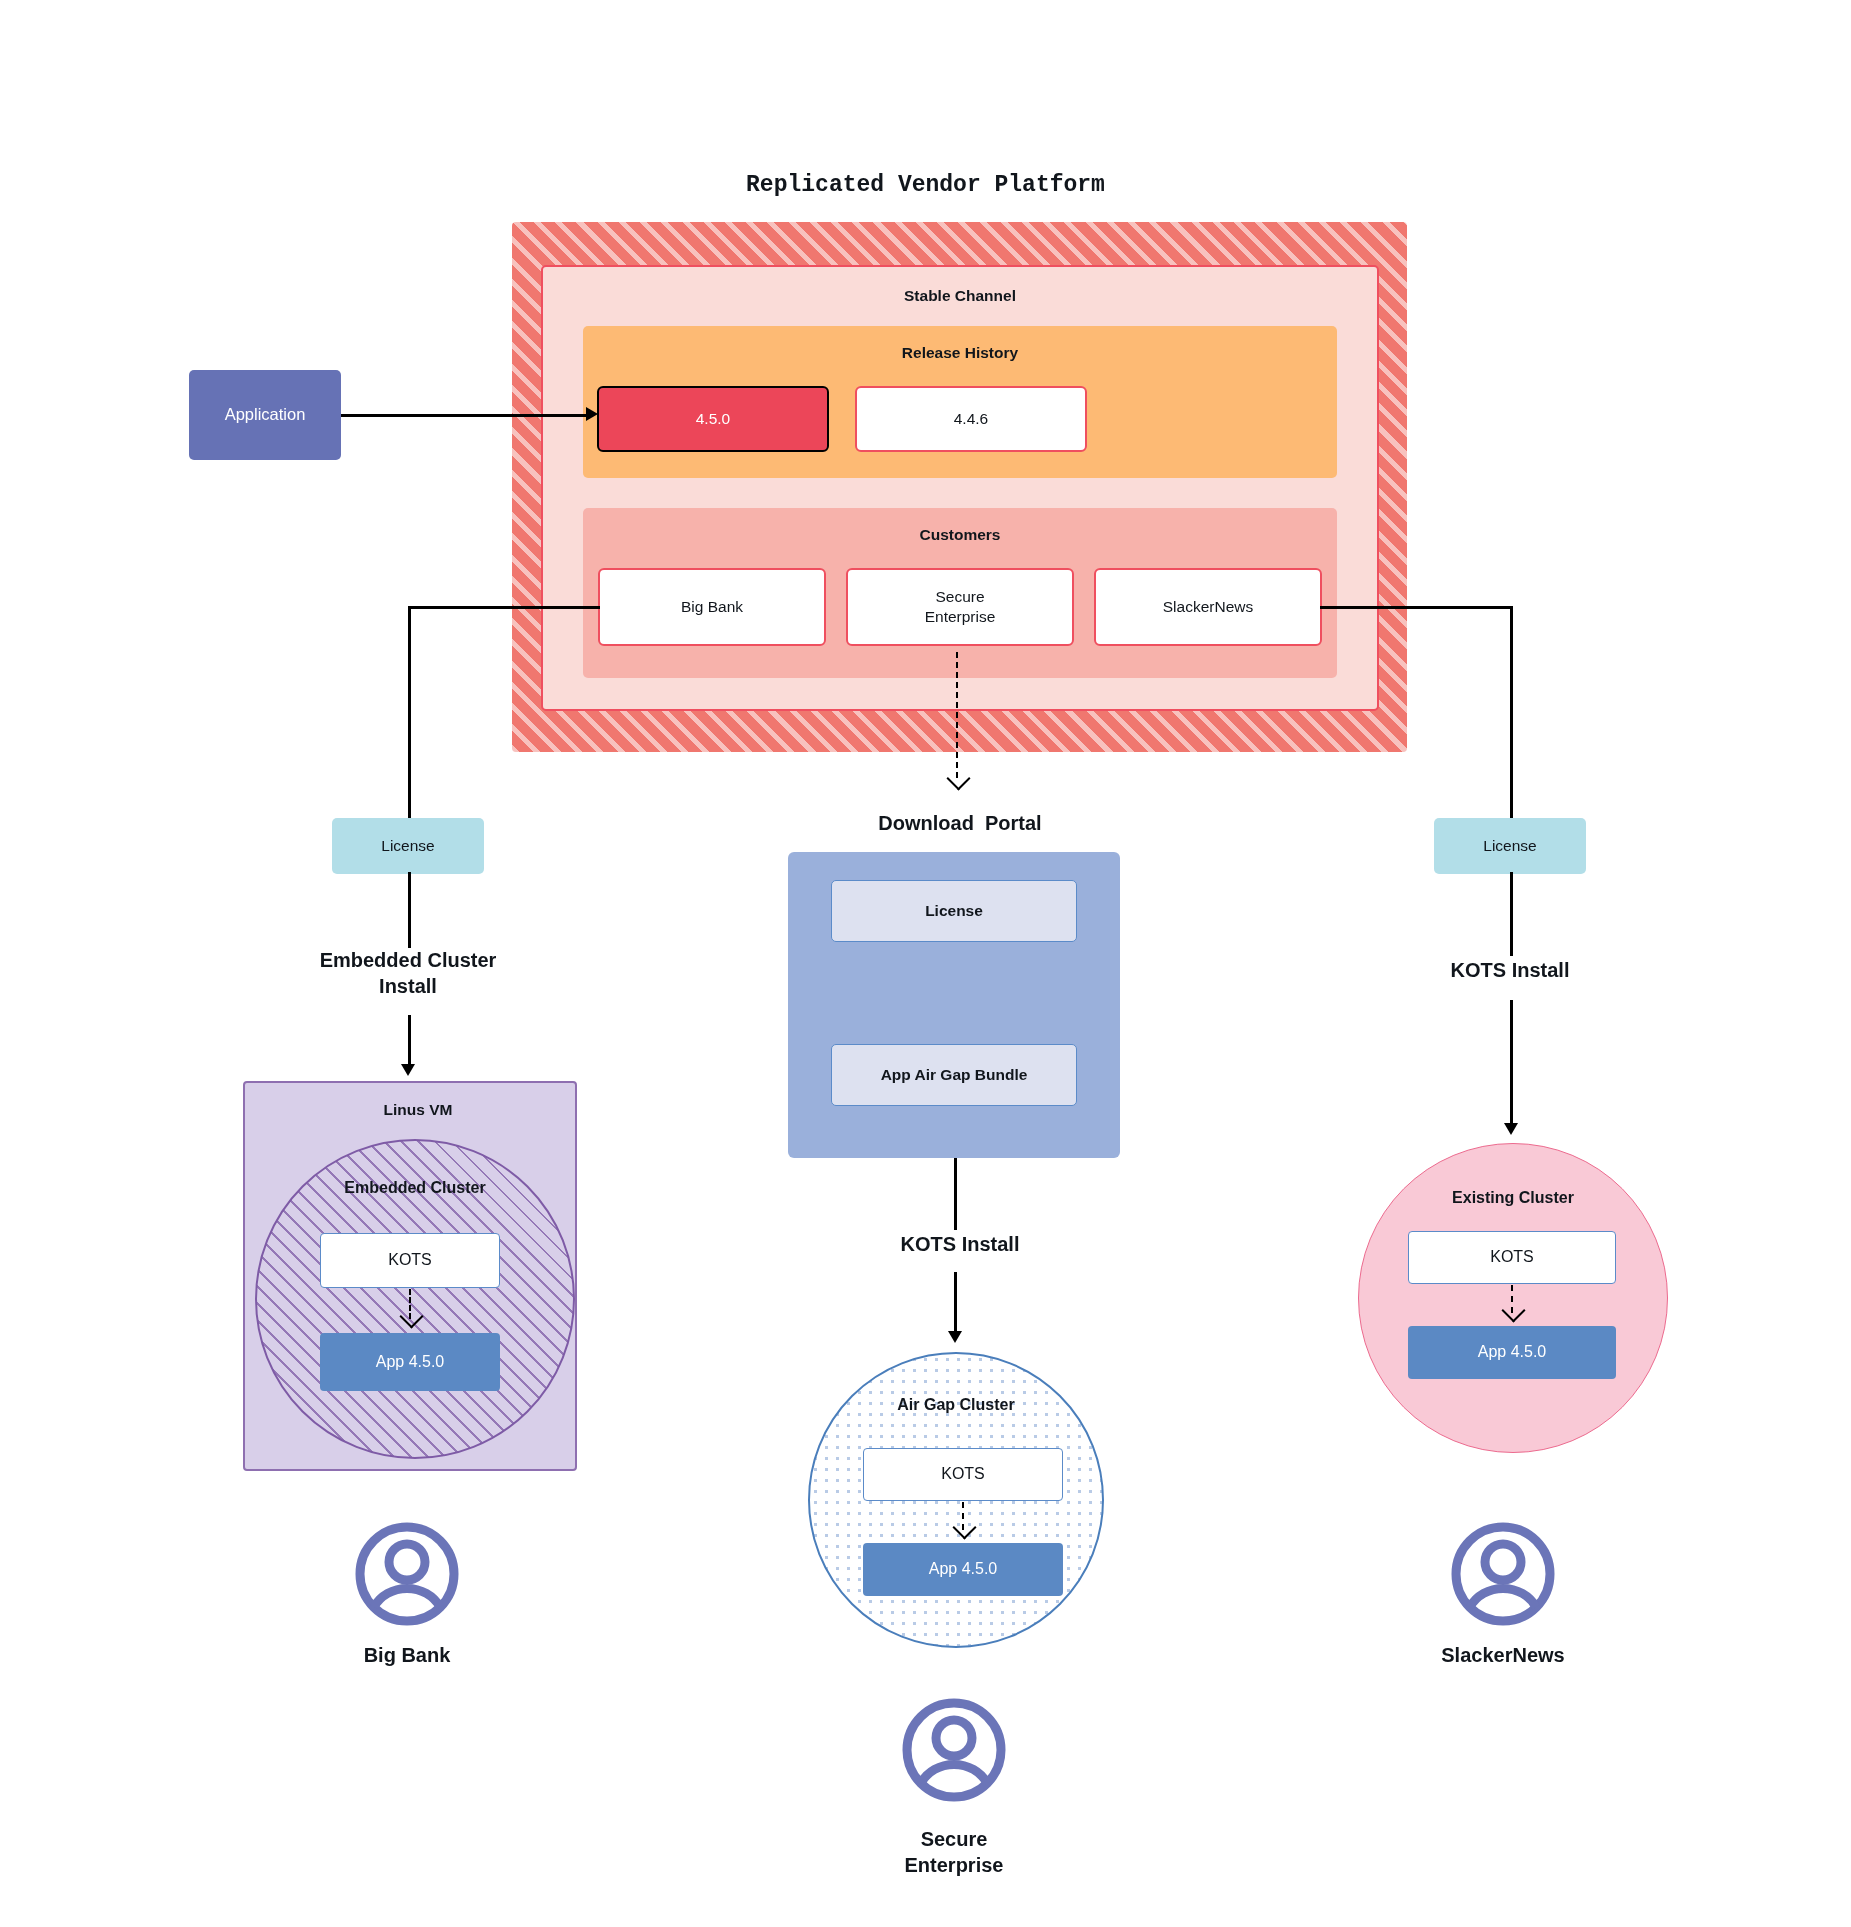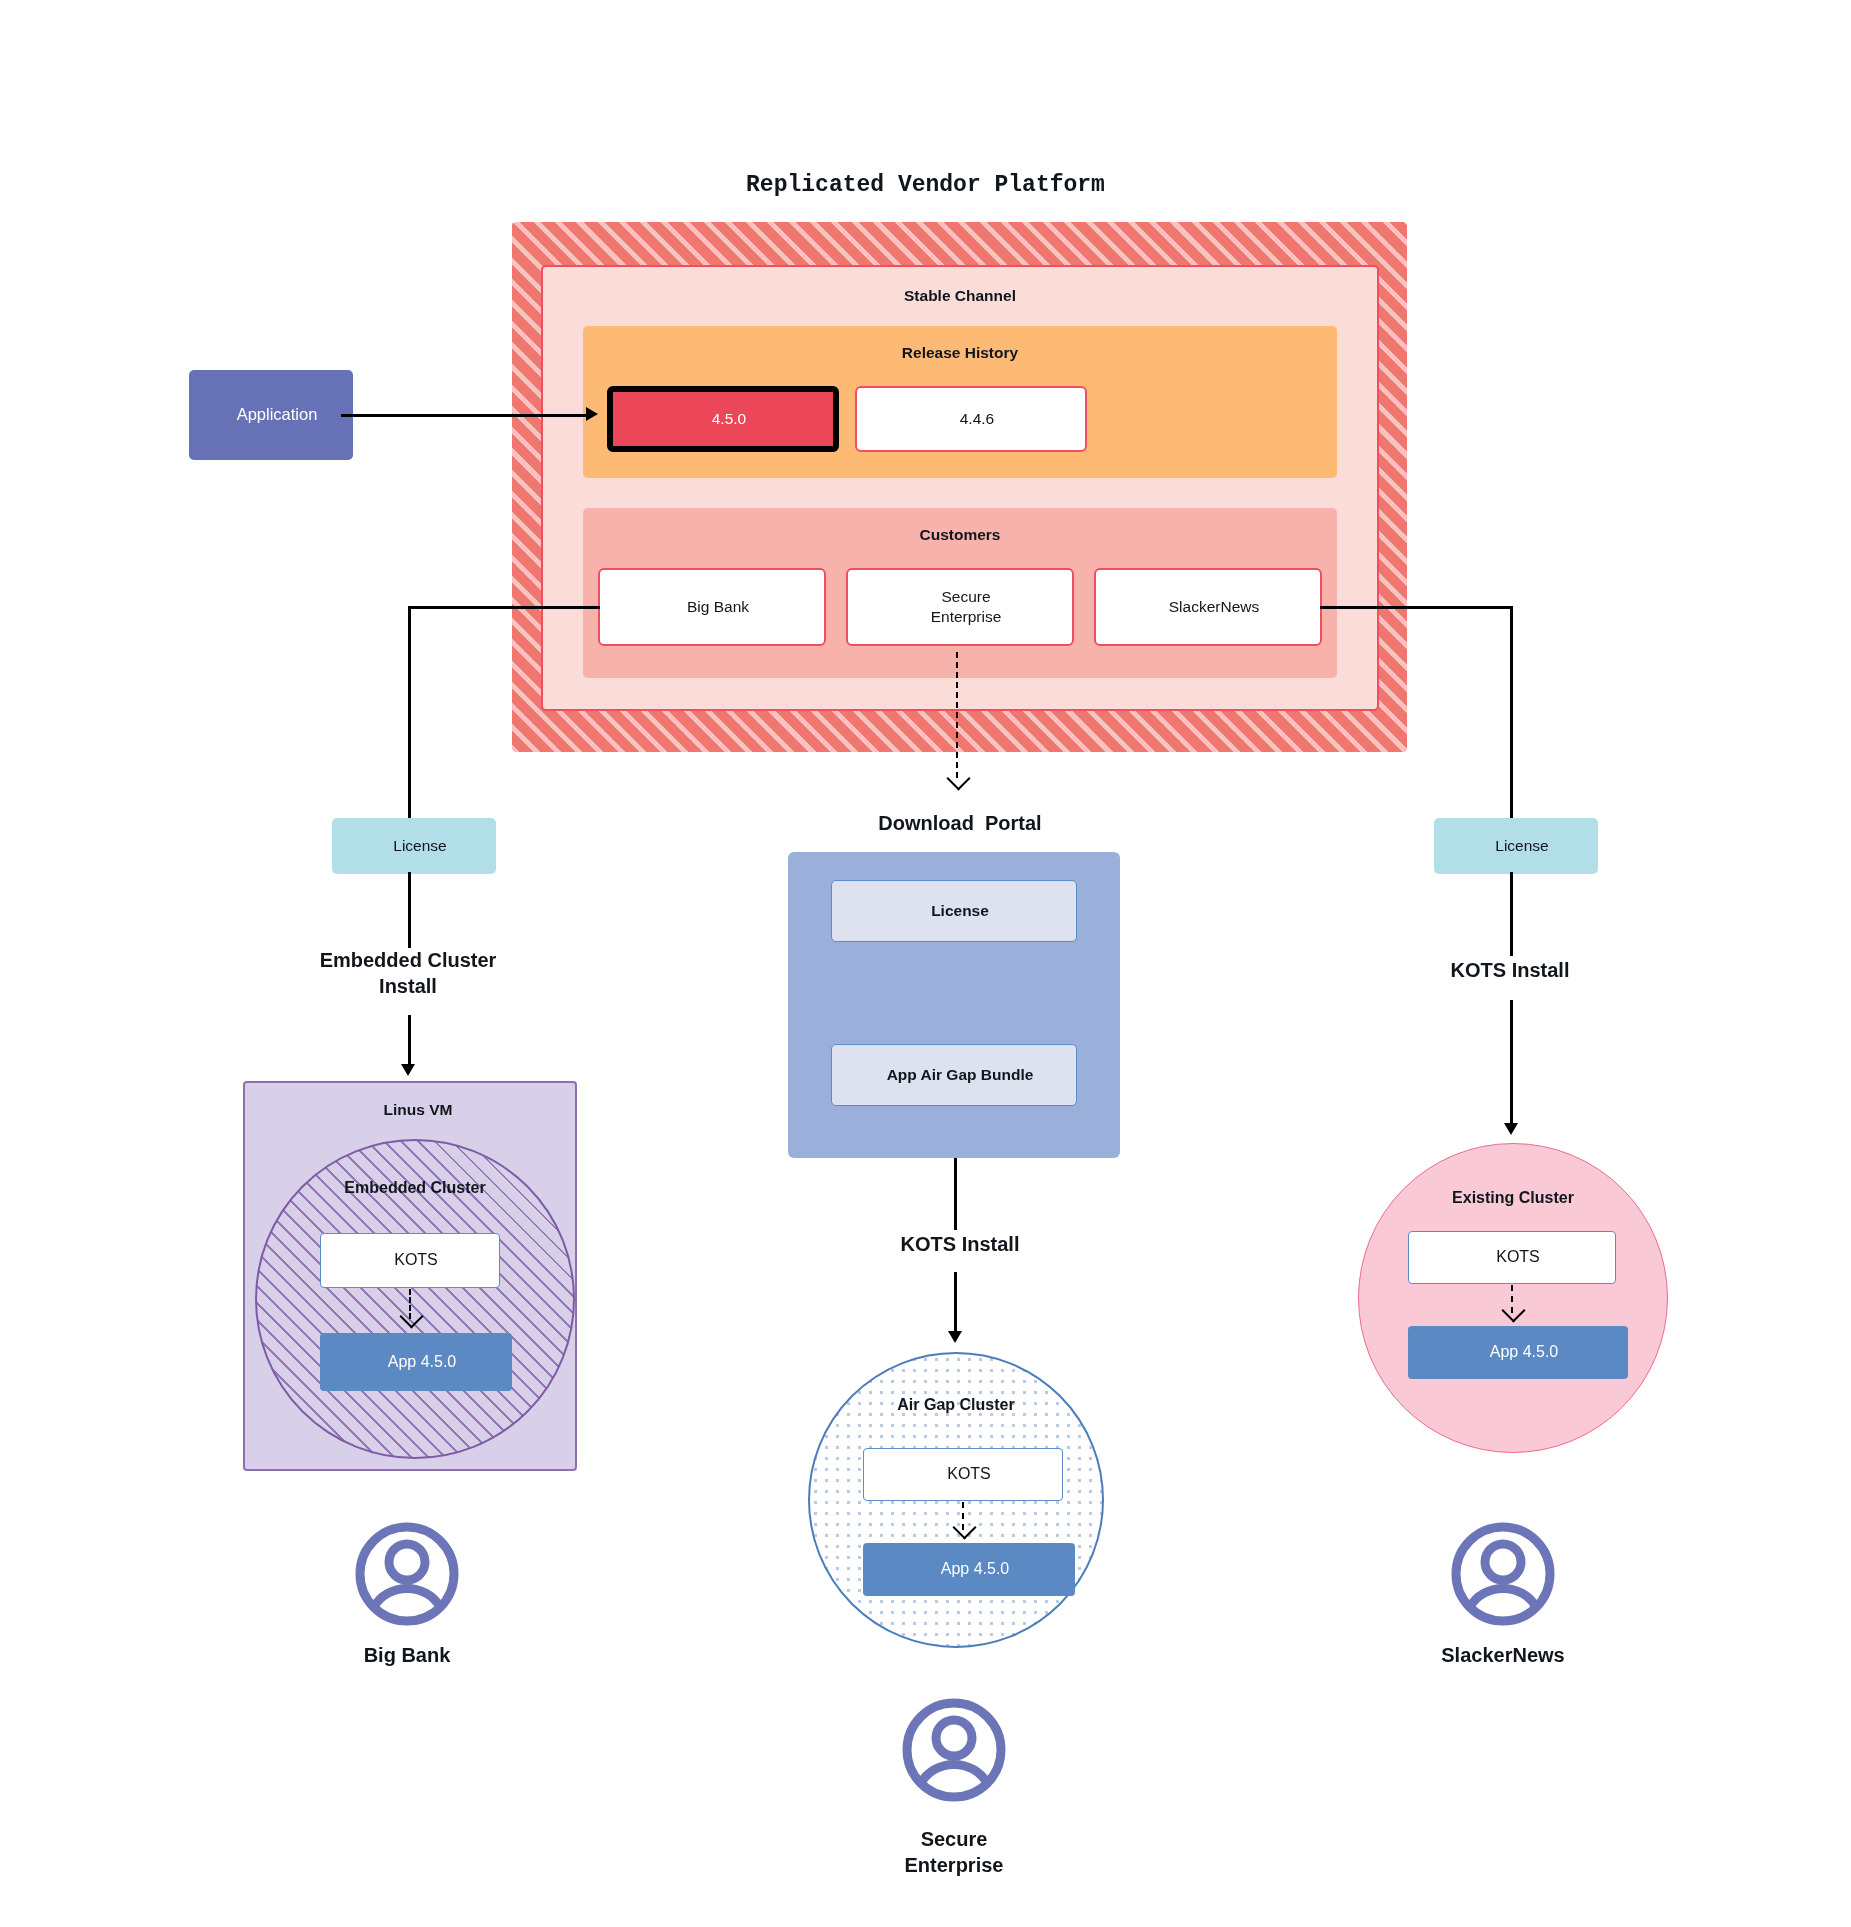--- a/index.html
+++ b/index.html
@@ -12,21 +12,21 @@
   #stage{
     position:relative;
     width:1851px;
     height:1927px;
     overflow:hidden;
     background:#ffffff;
   }
   .abs{position:absolute;}
   .ctext{
     display:flex;align-items:center;justify-content:center;
-    text-align:center;line-height:1.28;padding-left:12px;
+    text-align:center;line-height:1.28;
   }
 
   
   #platform-title{
     left:0;top:172px;width:1851px;
     font-size:23px;font-weight:700;color:#11161c;
     text-align:center;
     font-family:Liberation Mono, monospace;
   }
 
@@ -66,21 +66,21 @@
   }
   #release-history-title{top:18px;}
 
   .release-chip{
     position:absolute;top:60px;
     width:232px;height:66px;border-radius:6px;
     box-sizing:border-box;
     font-size:15.5px;
   }
   #release-chip-0{
-    left:24px;background:#ec4659;border:6px solid #000000;color:#ffffff;
+    left:14px;background:#ec4659;border:2px solid #000000;color:#ffffff;
   }
   #release-chip-1{
     left:272px;background:#ffffff;border:2px solid #ef4f5f;color:#11161c;
   }
 
   
   #customers{
     left:583px;top:508px;width:754px;height:170px;
     background:#f7b2ab;
     border-radius:5px;

